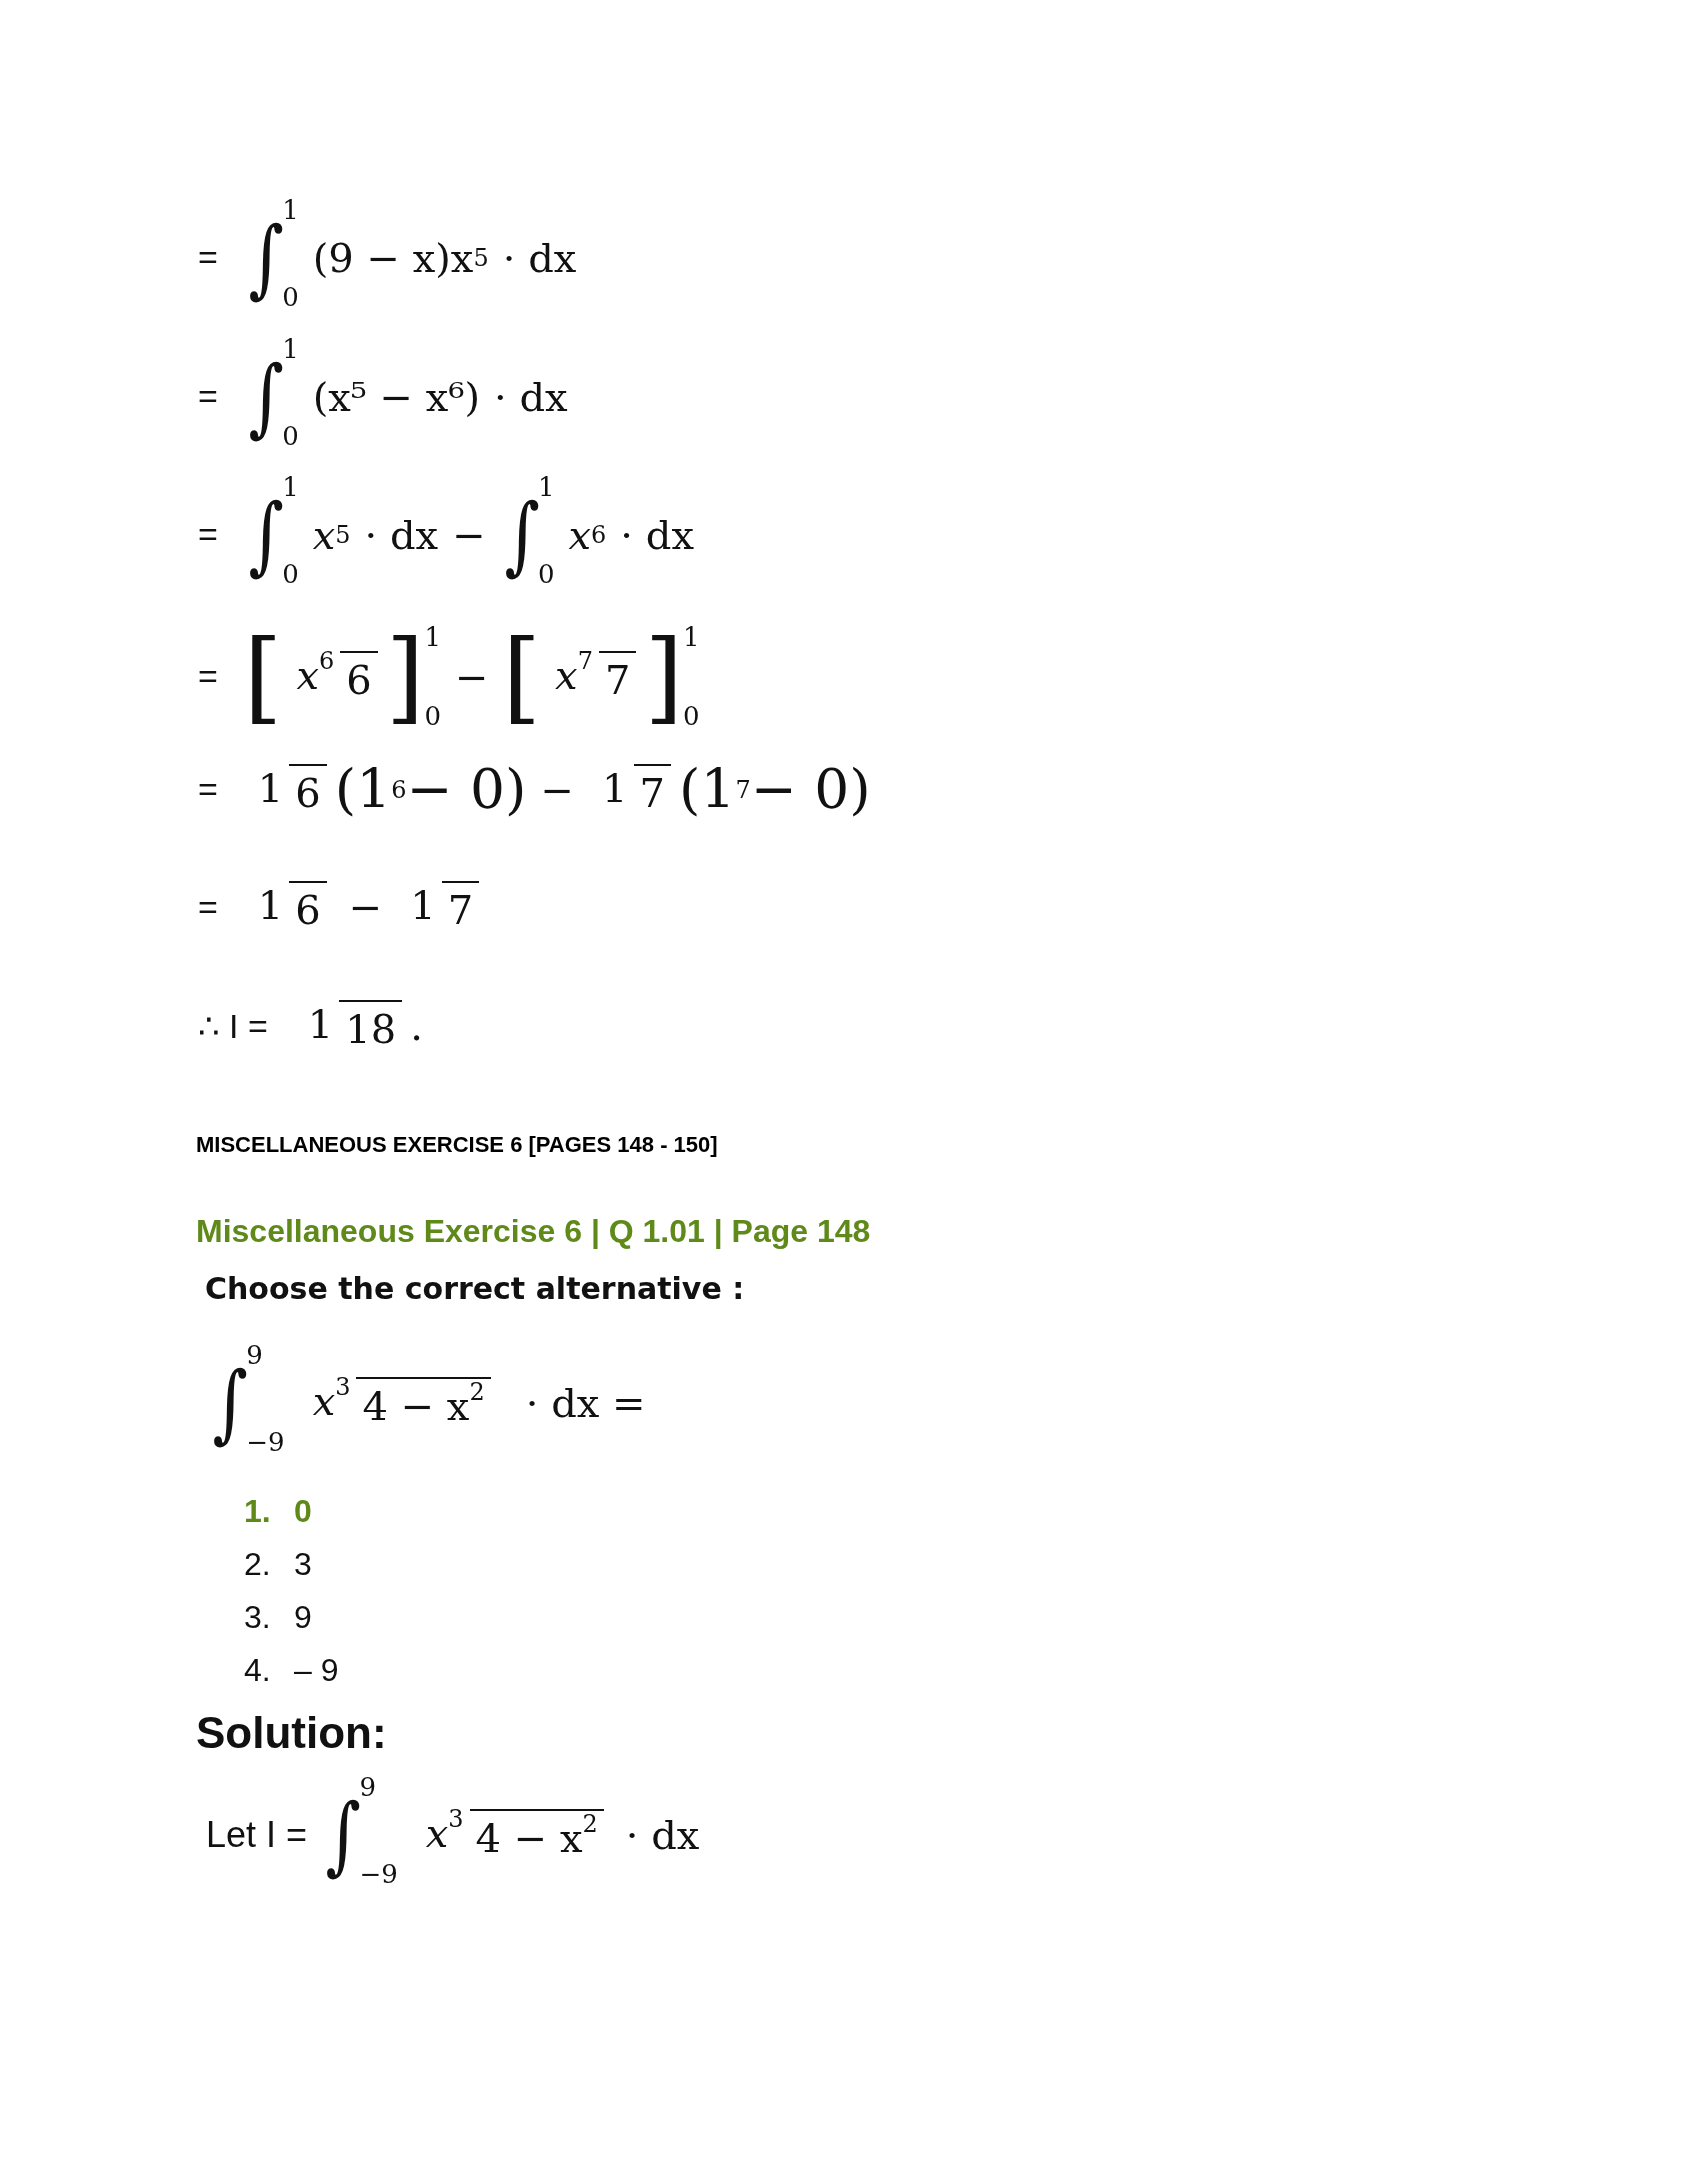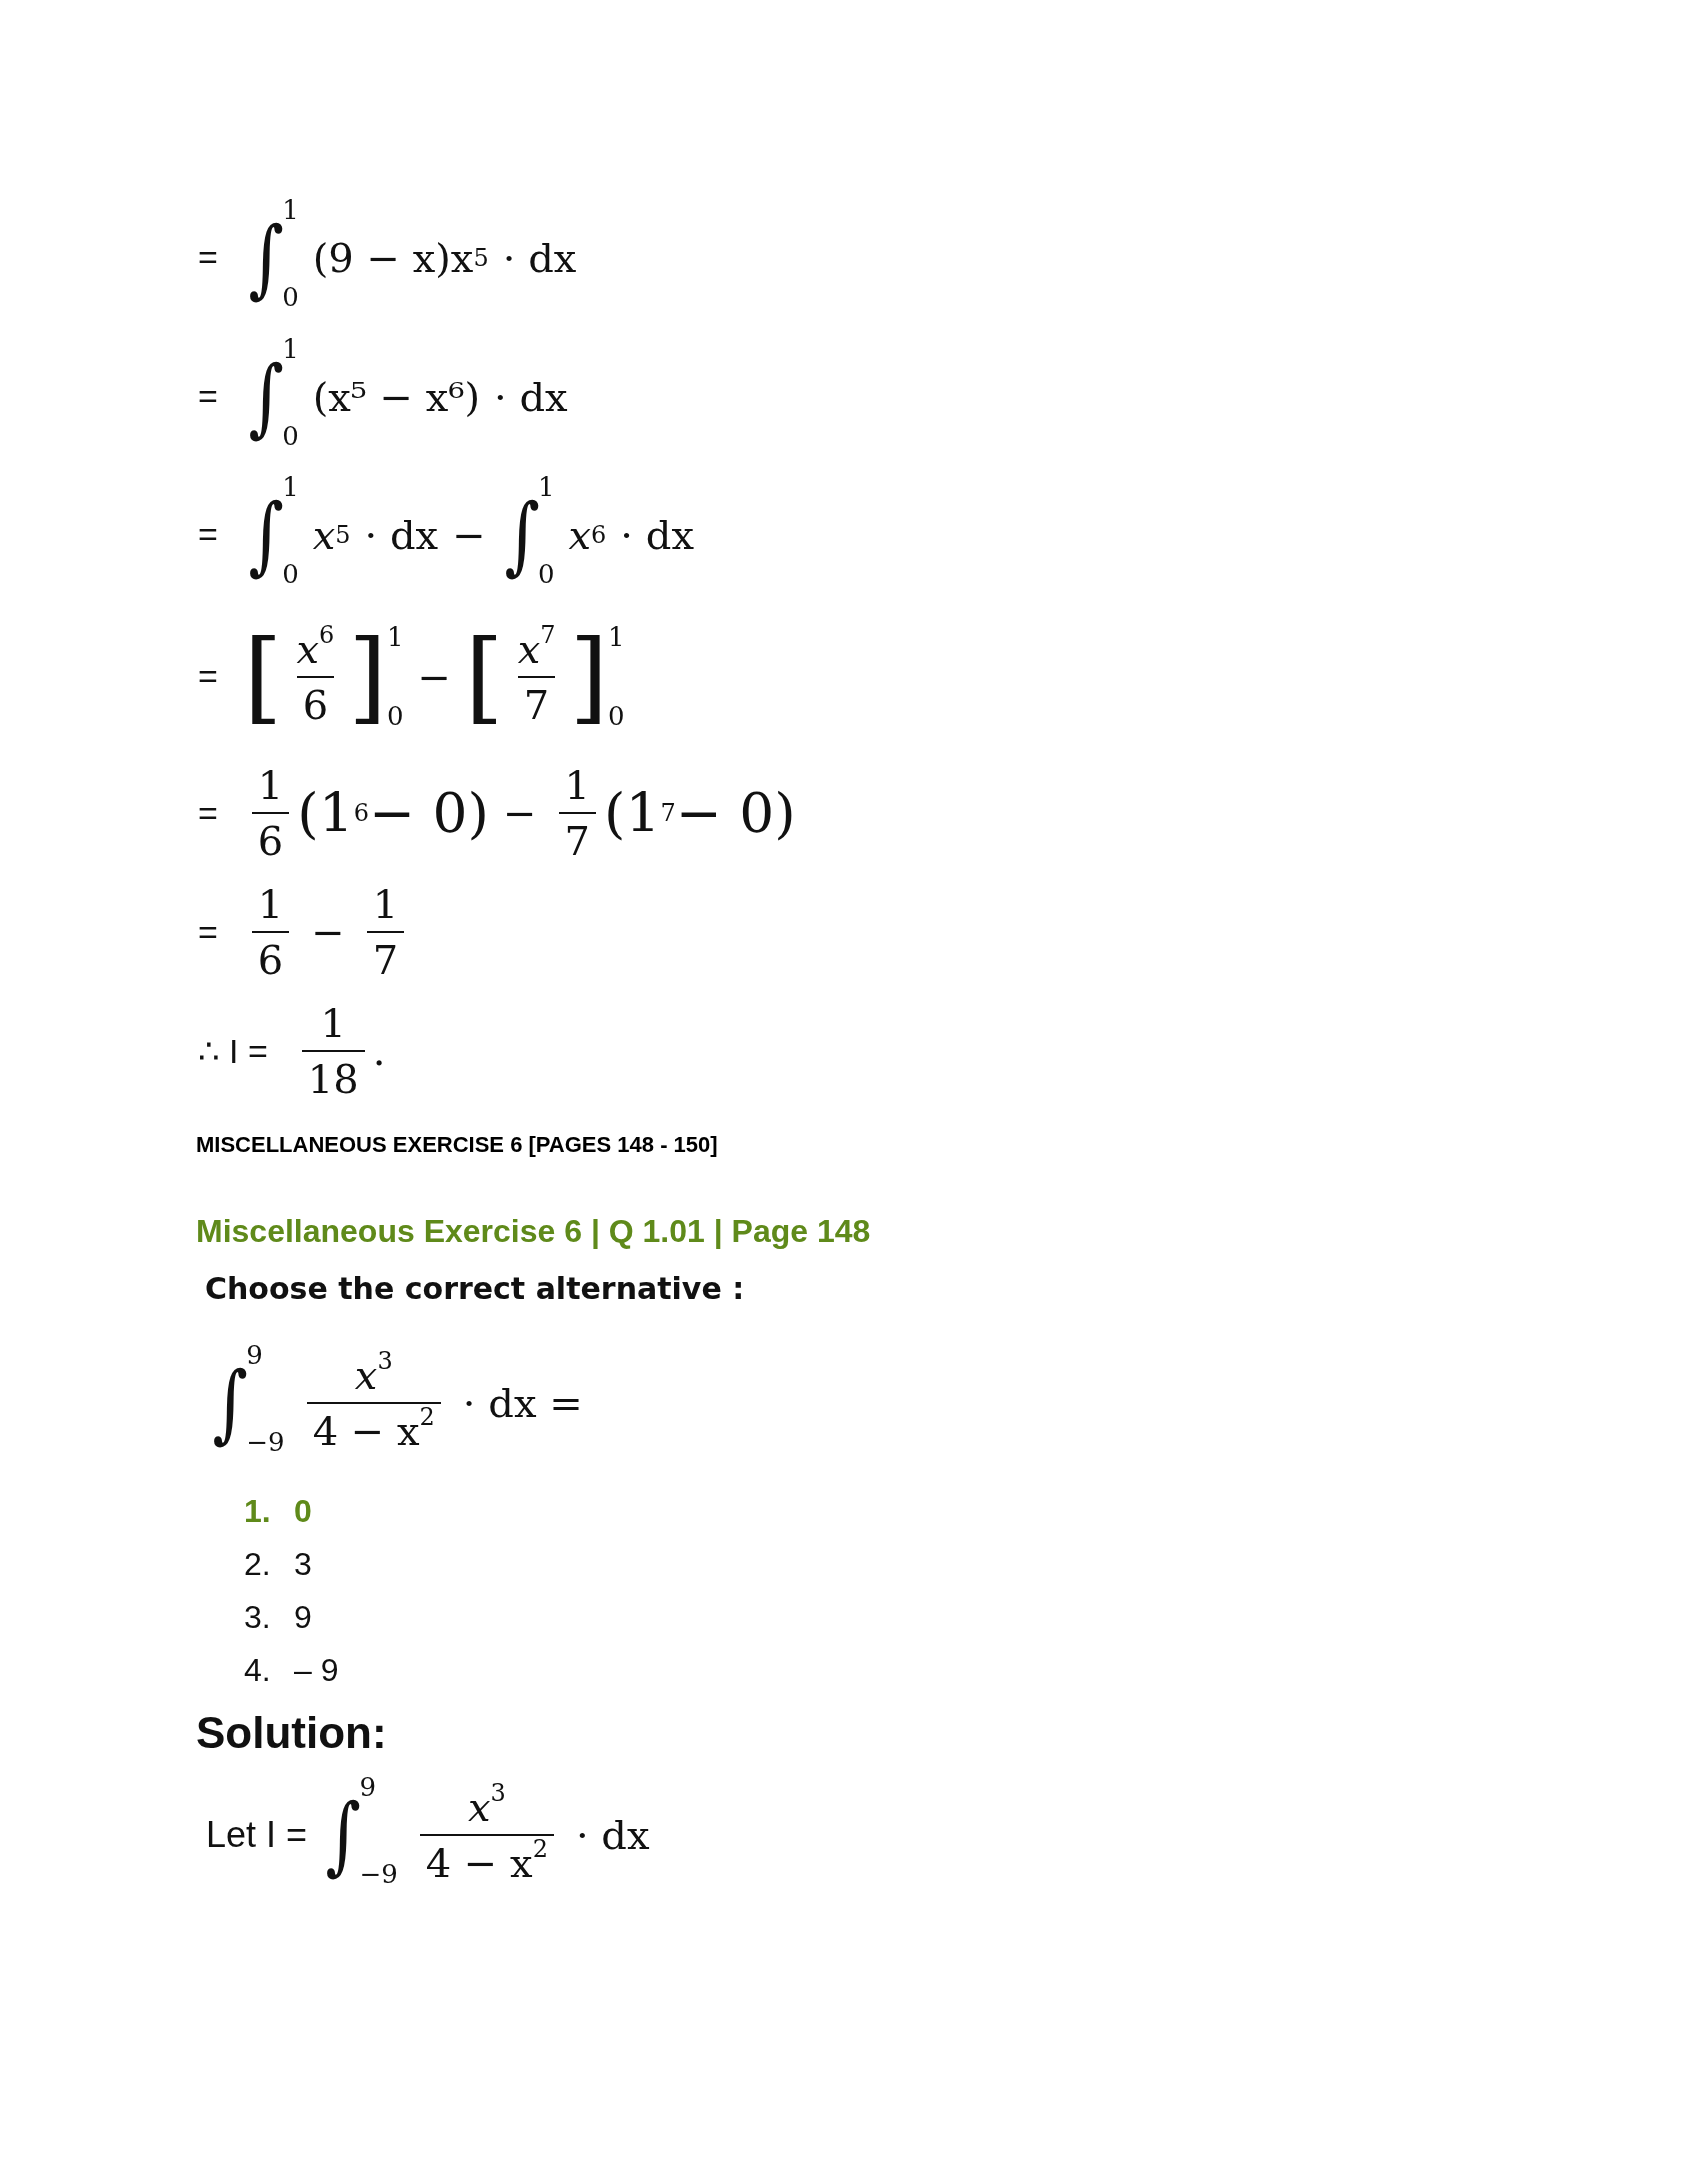--- a/index.html
+++ b/index.html
@@ -5,21 +5,21 @@
   html,body{margin:0;padding:0;background:#fff;}
   body{width:1683px;height:2178px;position:relative;overflow:hidden;color:#111;}
   .abs{position:absolute;}
   .m{font-family:"DejaVu Serif","Liberation Serif",serif;font-size:40px;white-space:nowrap;display:flex;align-items:center;}
   .m i{font-style:italic;}
   .eq{font-family:"Liberation Sans",sans-serif;font-size:34px;margin-right:26px;}
   .int{display:inline-flex;align-items:center;position:relative;margin-right:14px;}
   .int .sym{font-size:85px;font-family:"DejaVu Serif",serif;line-height:1;transform:scaleX(0.8);}
   .int .lim{display:flex;flex-direction:column;justify-content:space-between;height:109px;font-size:26px;margin-left:-6px;}
   .int .lim span:first-child{margin-top:-8px;}
-  .frac{display:inline-flex;flex-direction:column;align-items:center;margin:0 8px;}
+  .frac{display:inline-flex;flex-direction:row;align-items:center;margin:0 8px;}
   .frac .num{padding:0 6px 4px;}
   .frac .den{border-top:2px solid #111;padding:4px 6px 0;}
   sup{font-size:24px;vertical-align:20px;line-height:0;}
   .br{display:inline-flex;align-items:center;}
   .br .b{font-size:99px;font-weight:200;line-height:1;}
   .br .lim{display:flex;flex-direction:column;justify-content:space-between;height:109px;font-size:26px;}
   .big{font-size:55px;line-height:1;}
   .op{margin:0 14px;}
   .h1{font-family:"Liberation Sans",sans-serif;font-weight:bold;font-size:22px;color:#000;}
   .h2{font-family:"Liberation Sans",sans-serif;font-weight:bold;font-size:32px;color:#5f8a1a;}
@@ -164,21 +164,21 @@
       <span class="sym">∫</span>
       <span class="lim">
         <span>9</span>
         <span>−9</span>
       </span>
     </span>
   <span class="frac">
       <span class="num"><i>x</i><sup>3</sup></span>
       <span class="den"><span>4 − x</span><sup>2</sup></span>
     </span>
-  <span style="margin-left:14px">· dx =</span>
+  <span style="margin-left:27px">· dx =</span>
 </div>
 
 <div class="abs" style="left:244px;top:1493px;">
   <div class="opt correct" style="height:53px">
       <span class="n">1.</span>
       <span>0</span>
     </div>
   <div class="opt" style="height:53px">
       <span class="n">2.</span>
       <span>3</span>

